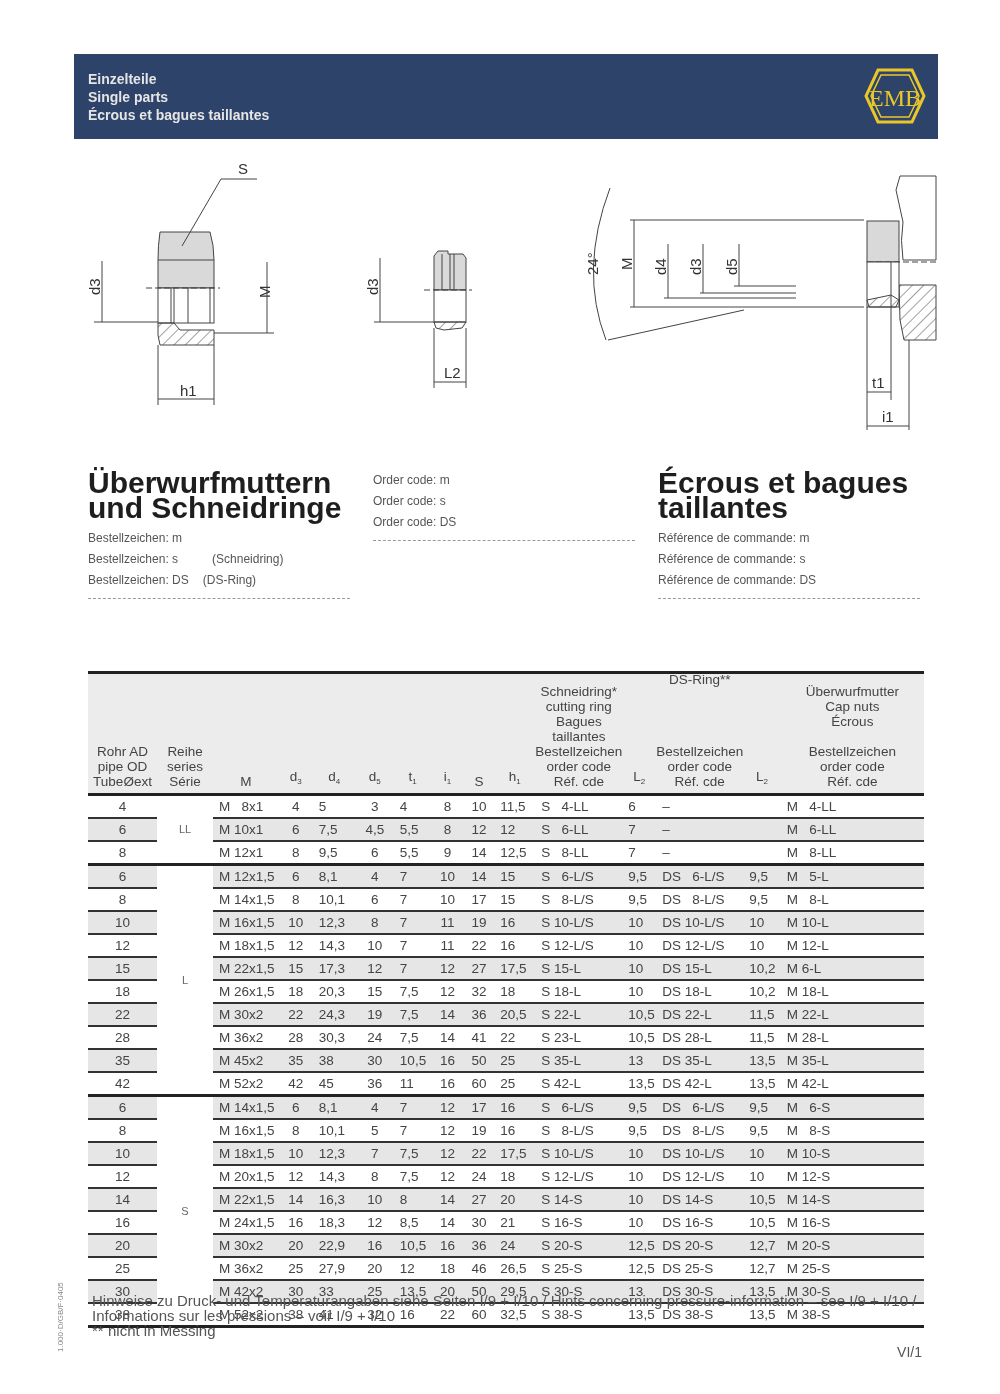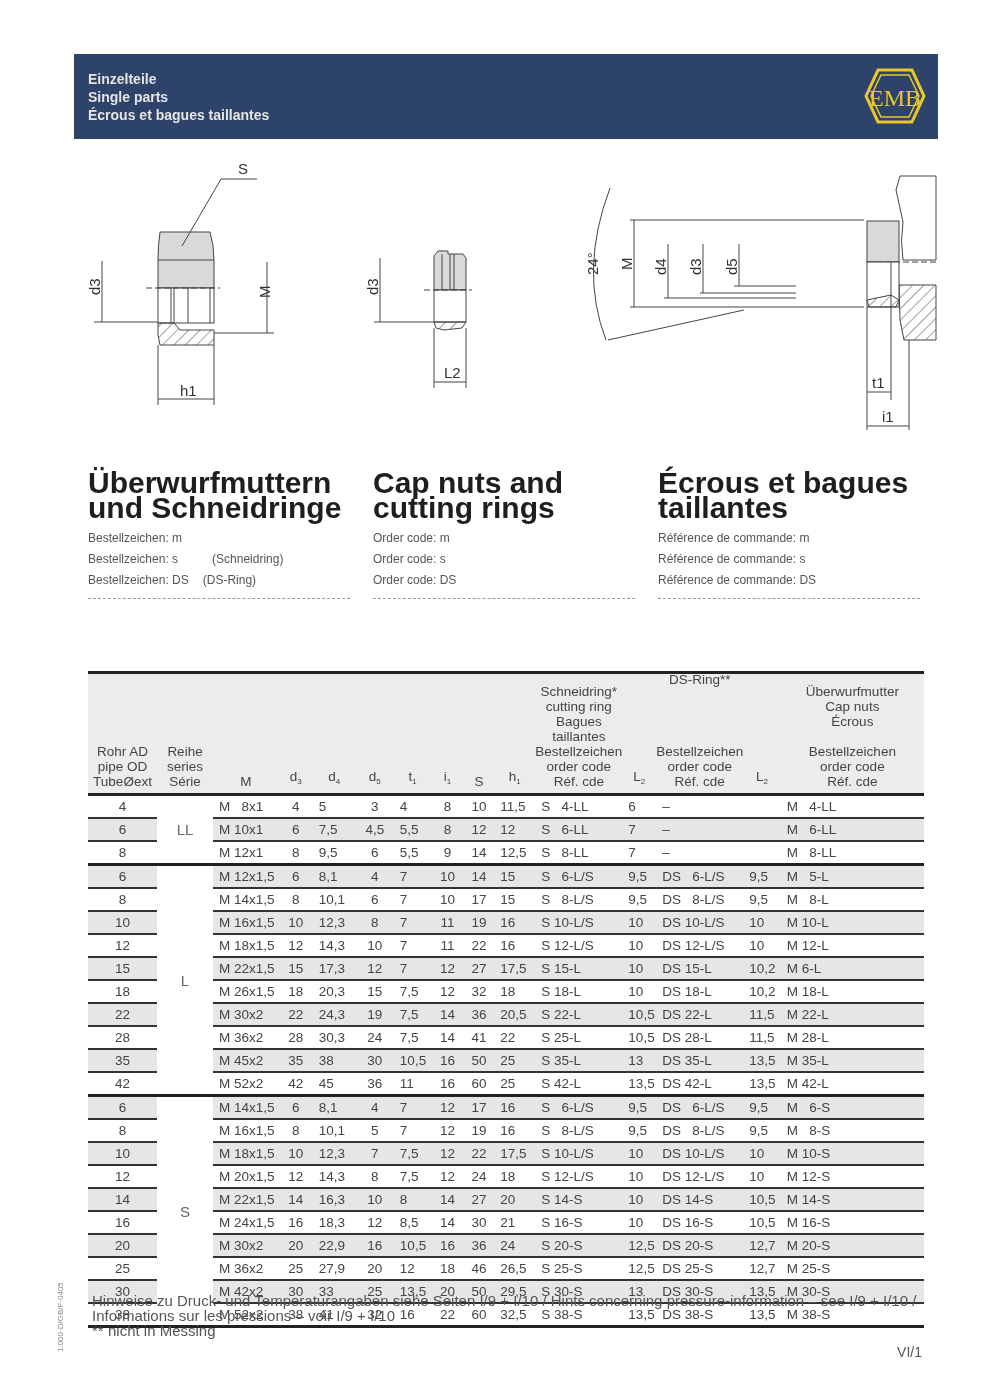--- a/index.html
+++ b/index.html
@@ -21,21 +21,21 @@
   .table-wrap { position: absolute; left: 88px; top: 671px; width: 836px; }
   table { border-collapse: collapse; width: 836px; font-size: 13.5px; color: #444; }
   thead tr.hdr th { background: #ececec; font-weight: normal; vertical-align: bottom; line-height: 15px; padding: 10px 0 4px 0; }
   thead { border-top: 3px solid #222; border-bottom: 3px solid #222; }
   td { height: 21.6px; padding: 0; line-height: 21px; white-space: pre; }
   tbody tr { border-bottom: 2px solid #333; }
   tbody tr.shade td.sh { background: #e6e6e6; }
   tbody tr.group-end { border-bottom: 3px solid #222; }
   td.c { text-align: center; }
   td.l { text-align: left; padding-left: 6px; }
-  td.series { background: #fff !important; text-align: center; font-size: 15px; color: #666; border-bottom: none; }
+  td.series { background: #fff !important; text-align: center; font-size: 11px; color: #666; border-bottom: none; }
   sub { font-size: 8px; vertical-align: -3px; }
 
   .notes { position: absolute; left: 92px; top: 1293px; width: 850px; font-size: 15px; color: #555; line-height: 15px; }
   .notes .star { display: inline-block; width: 16px; }
   .sidecode { position: absolute; left: 56px; top: 1352px; transform: rotate(-90deg); transform-origin: left top; font-size: 8px; color: #888; white-space: nowrap; }
   .pageno { position: absolute; right: 78px; top: 1344px; font-size: 14px; color: #555; }
 </style>
 </head>
 <body>
 
@@ -141,21 +141,20 @@
 
 <div class="intro">
   <div class="col" style="left:0">
     <h2>Überwurfmuttern und Schneidringe</h2>
     <div class="line"><span>Bestellzeichen: m</span></div>
     <div class="line"><span>Bestellzeichen: s</span><span class="paren" style="margin-left:34px">(Schneidring)</span></div>
     <div class="line"><span>Bestellzeichen: DS</span><span class="paren">(DS-Ring)</span></div>
     <div class="rule"></div>
   </div>
   <div class="col" style="left:285px">
-    <h2>Cap nuts and cutting rings</h2>
     <div class="line">Order code: m</div>
     <div class="line">Order code: s</div>
     <div class="line">Order code: DS</div>
     <div class="rule"></div>
   </div>
   <div class="col" style="left:570px">
     <h2>Écrous et bagues taillantes</h2>
     <div class="line">Référence de commande: m</div>
     <div class="line">Référence de commande: s</div>
     <div class="line">Référence de commande: DS</div>
@@ -396,21 +395,21 @@
         <tr>
           <td class="c sh">28</td>
           <td class="l sh">M 36x2</td>
           <td class="c sh">28</td>
           <td class="l sh">30,3</td>
           <td class="c sh">24</td>
           <td class="l sh">7,5</td>
           <td class="c sh">14</td>
           <td class="c sh">41</td>
           <td class="l sh">22</td>
-          <td class="l sh">S 25-L</td>
+          <td class="l sh">S 23-L</td>
           <td class="l sh">10,5</td>
           <td class="l sh">DS 28-L</td>
           <td class="l sh">11,5</td>
           <td class="l sh">M 28-L</td>
         </tr>
         <tr class="shade">
           <td class="c sh">35</td>
           <td class="l sh">M 45x2</td>
           <td class="c sh">35</td>
           <td class="l sh">38</td>

